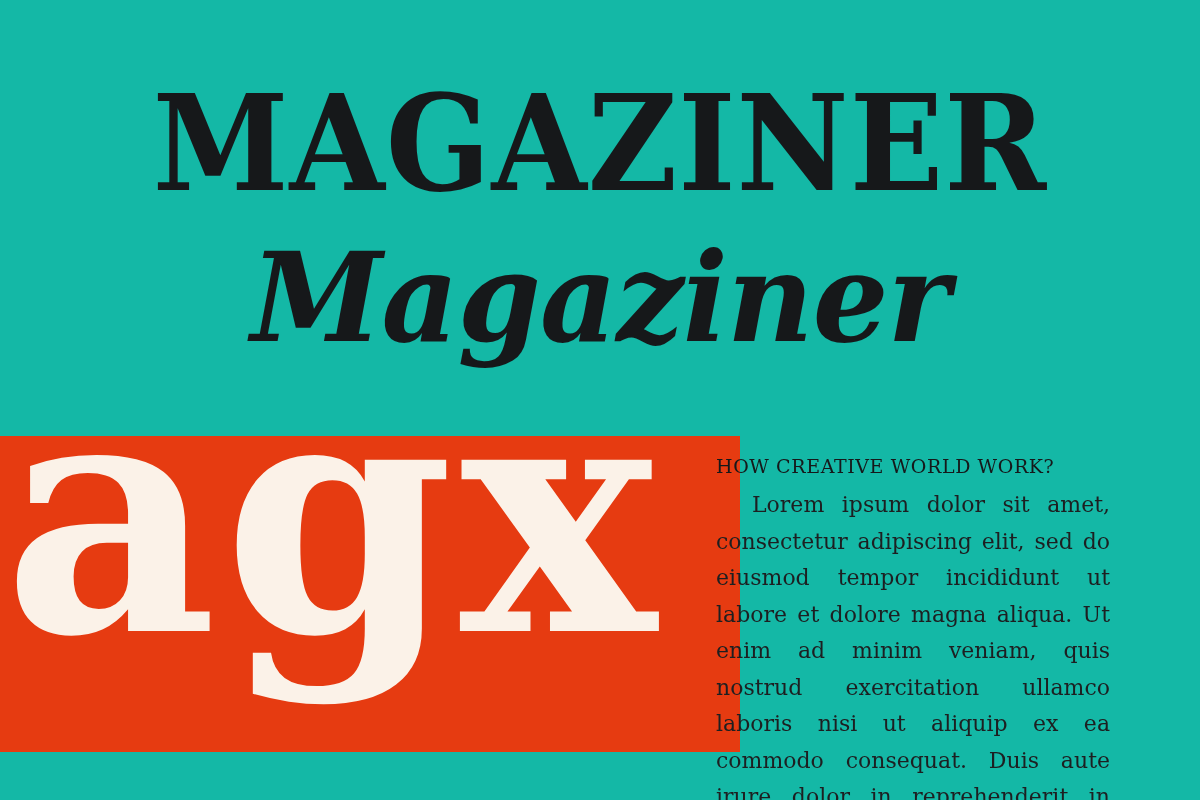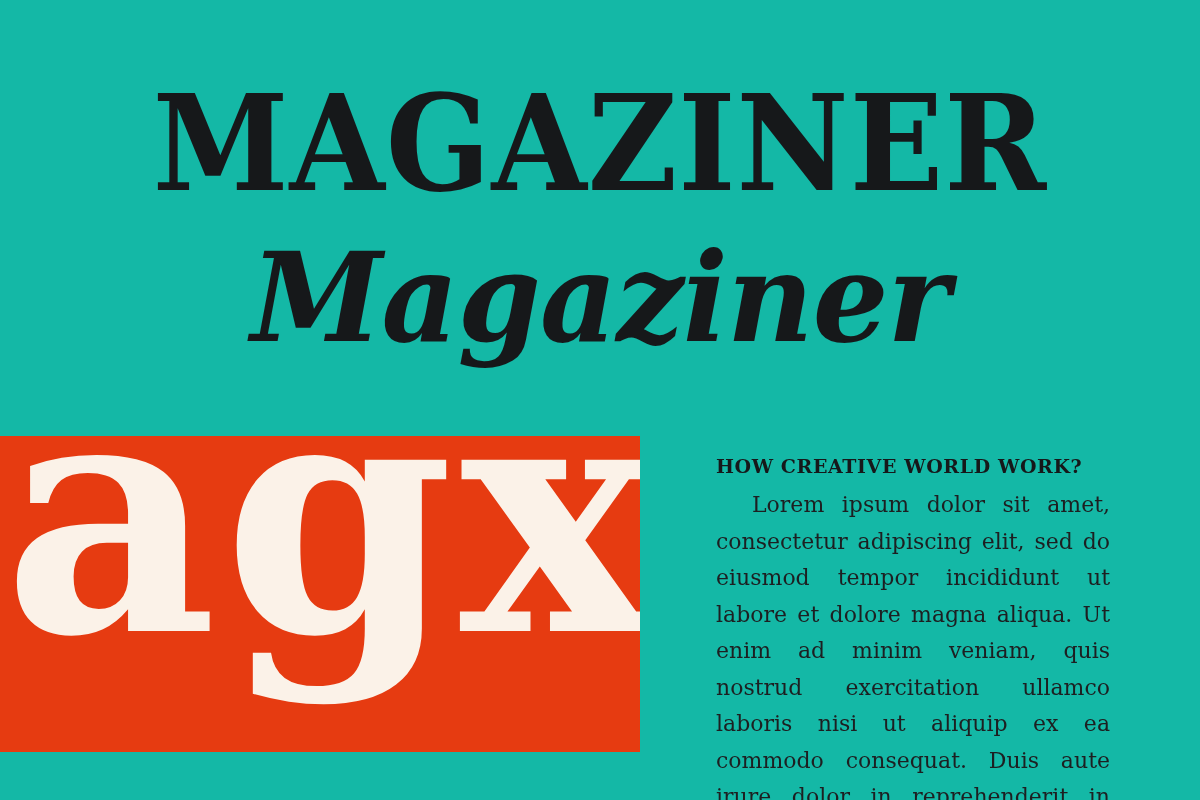--- a/index.html
+++ b/index.html
@@ -61,21 +61,21 @@
     transform: scaleX(0.96);
     transform-origin: 50% 50%;
     white-space: nowrap;
   }
 
   
   .glyph-panel {
     position: absolute;
     left: 0;
     top: 436px;
-    width: 640px;
+    width: 740px;
     height: 316px;
     background: #E63B11;
     overflow: hidden;
   }
   .glyph-sample {
     position: absolute;
     left: 0;
     top: -86px;
     width: 666px;
     text-align: center;
@@ -90,21 +90,21 @@
 
   
   .text-column {
     position: absolute;
     left: 716px;
     top: 455px;
     width: 394px;
   }
   .column-heading {
     font-family: "DejaVu Serif", "Liberation Serif", serif;
-    font-weight: 700;
+    font-weight: 400;
     font-size: 19px;
     letter-spacing: 0.6px;
     color: #16181A;
     margin: 0 0 10px 0;
   }
   .column-body {
     font-family: "DejaVu Serif", "Liberation Serif", serif;
     font-size: 22px;
     line-height: 1.66;
     color: #1D1F21;

